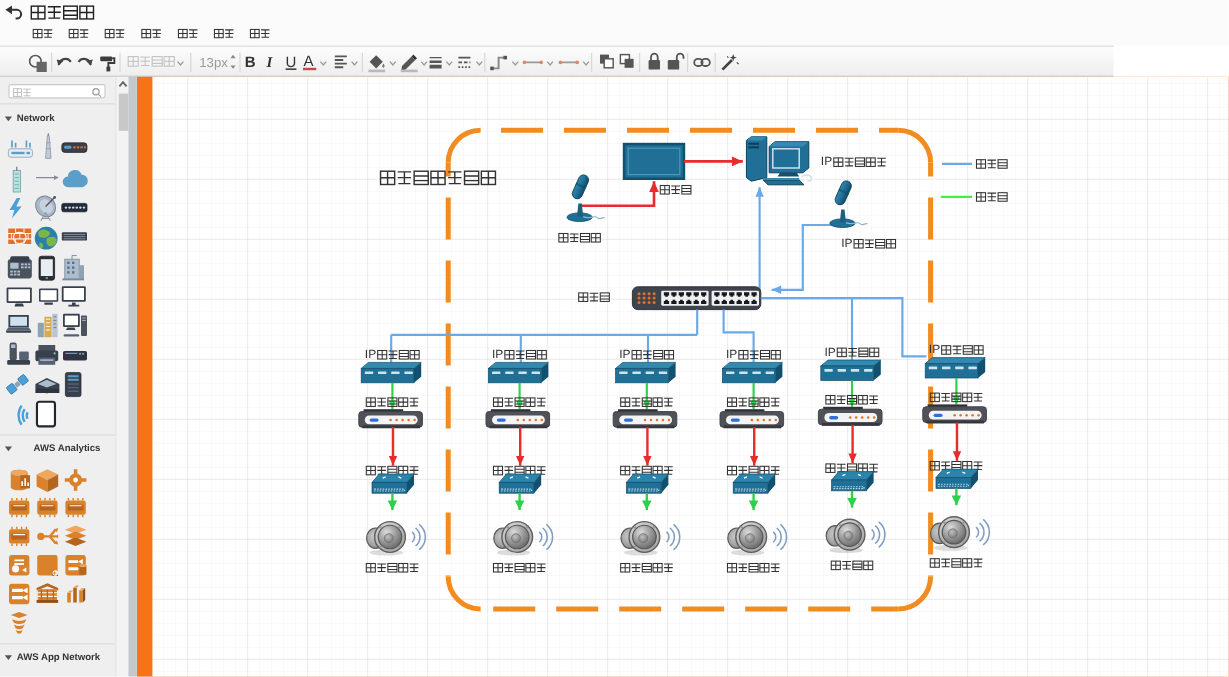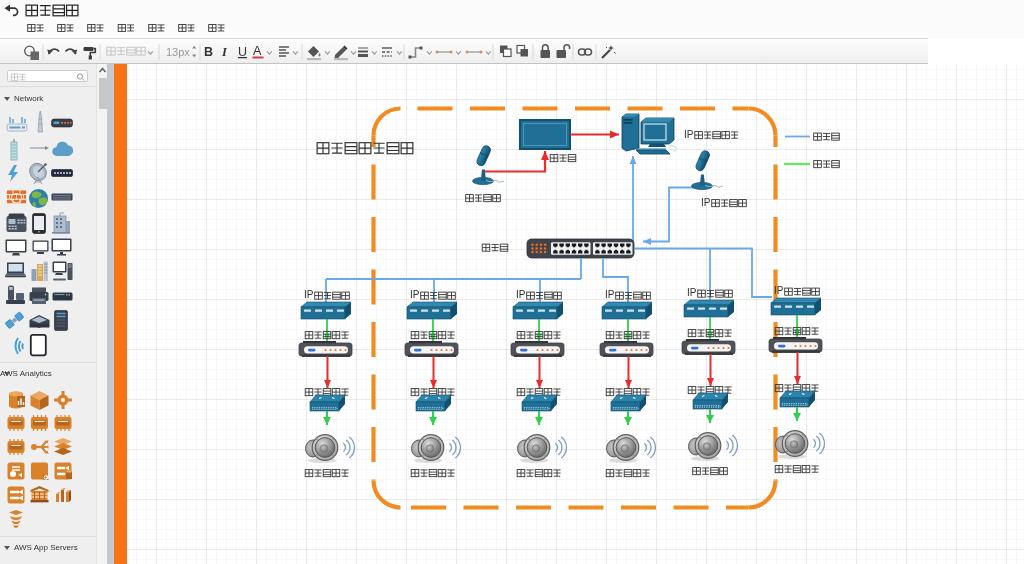--- a/index.html
+++ b/index.html
@@ -8,21 +8,21 @@
 #search{position:absolute;left:7px;top:6px;width:81px;height:12px;background:#fff;border:1px solid #ccc;border-radius:2px}
 #sbscroll{position:absolute;left:96px;top:64px;width:11px;height:500px;background:#f3f3f3;border-left:1px solid #e4e4e4}
 #sbthumb{position:absolute;left:1.5px;top:14px;width:8px;height:31px;background:#c8c8c8}
 #divider{position:absolute;left:107px;top:64px;width:7px;height:500px;background:#c5c8cd}
 #canvas{position:absolute;left:114px;top:64px;width:980px;height:500px;background:#f97316}
 #page{position:absolute;left:13px;top:0;width:897px;height:500px;background:#fff;
 background-image:linear-gradient(90deg,rgba(0,0,0,0.055) 1px,transparent 1px),linear-gradient(rgba(0,0,0,0.055) 1px,transparent 1px),linear-gradient(90deg,rgba(0,0,0,0.028) 1px,transparent 1px),linear-gradient(rgba(0,0,0,0.028) 1px,transparent 1px);
 background-size:50px 50px,50px 50px,10px 10px,10px 10px;
 background-position:29px 35px,29px 35px,9px 5px,9px 5px}
 svg{position:absolute;left:0;top:0}
-.hdr{font-size:8px;font-weight:normal;color:#333}
+.hdr{font-size:8px;font-weight:bold;color:#333}
 </style></head><body>
 <div id="titlebar">
     <svg width="260" height="38">
       <path d="M8,8.2 h6 a3.6,3.6 0 0 1 0,7.2 h-1" fill="none" stroke="#333" stroke-width="1.7"></path>
       <polygon points="4.5,8.2 10,4.6 10,11.8" fill="#333"></polygon>
       <use href="#cja" x="0" y="0" transform="translate(25.0,3.5) scale(1.350)" stroke="#222" stroke-width="0.88"></use>
       <use href="#cjb" x="0" y="0" transform="translate(38.5,3.5) scale(1.350)" stroke="#222" stroke-width="0.88"></use>
       <use href="#cjc" x="0" y="0" transform="translate(52.0,3.5) scale(1.350)" stroke="#222" stroke-width="0.88"></use>
       <use href="#cja" x="0" y="0" transform="translate(65.5,3.5) scale(1.350)" stroke="#222" stroke-width="0.88"></use>
       <use href="#cja" x="0" y="0" transform="translate(27.0,23.5) scale(0.870)" stroke="#333" stroke-width="1.01"></use>
@@ -751,24 +751,24 @@
           <use href="#cjb" x="0" y="0" transform="translate(9.0,1.0) scale(0.800)" stroke="#b5b5b5" stroke-width="0.88"></use>
         </g>
         <circle cx="72" cy="5.5" r="2.6" fill="none" stroke="#999" stroke-width="1"></circle>
         <path d="M74,7.5 l2,2" stroke="#999" stroke-width="1"></path>
       </svg>
     </div>
 <div style="position:absolute;left:0;top:22px;width:96px;border-top:1px solid #ddd"></div>
 <div class="hdr" style="position:absolute;left:14px;top:30px">Network</div>
 <div style="position:absolute;left:4px;top:33px;width:0;height:0;border-left:3.5px solid transparent;border-right:3.5px solid transparent;border-top:4.5px solid #555"></div>
 <div style="position:absolute;left:0;top:298px;width:96px;border-top:1px solid #ddd"></div>
-<div class="hdr" style="position:absolute;left:0;top:305px">AWS Analytics</div>
+<div class="hdr" style="position:absolute;left:28px;top:305px">AWS Analytics</div>
 <div style="position:absolute;left:4px;top:308px;width:0;height:0;border-left:3.5px solid transparent;border-right:3.5px solid transparent;border-top:4.5px solid #555"></div>
 <div style="position:absolute;left:0;top:472px;width:96px;border-top:1px solid #ddd"></div>
-<div class="hdr" style="position:absolute;left:14px;top:479px">AWS App Servers</div>
+<div class="hdr" style="position:absolute;left:14px;top:479px">AWS App Network</div>
 <div style="position:absolute;left:4px;top:482px;width:0;height:0;border-left:3.5px solid transparent;border-right:3.5px solid transparent;border-top:4.5px solid #555"></div>
 <svg width="96" height="500">
       <g transform="translate(6,49)">
         <rect x="1" y="11" width="20" height="7" rx="2" fill="#e8edf2" stroke="#9aa7b5" stroke-width="0.8"></rect>
         <rect x="3.5" y="13.5" width="11" height="2" fill="#5b9ec9"></rect>
         <rect x="16" y="13.5" width="3" height="2" fill="#5b9ec9"></rect>
         <path d="M4,10 v-6 M7,10 v-4" stroke="#5b9ec9" stroke-width="1.4"></path>
         <path d="M16,10 v-6 M19,10 v-4" stroke="#5b9ec9" stroke-width="1.4"></path>
       </g>
       <g transform="translate(34,47)">

